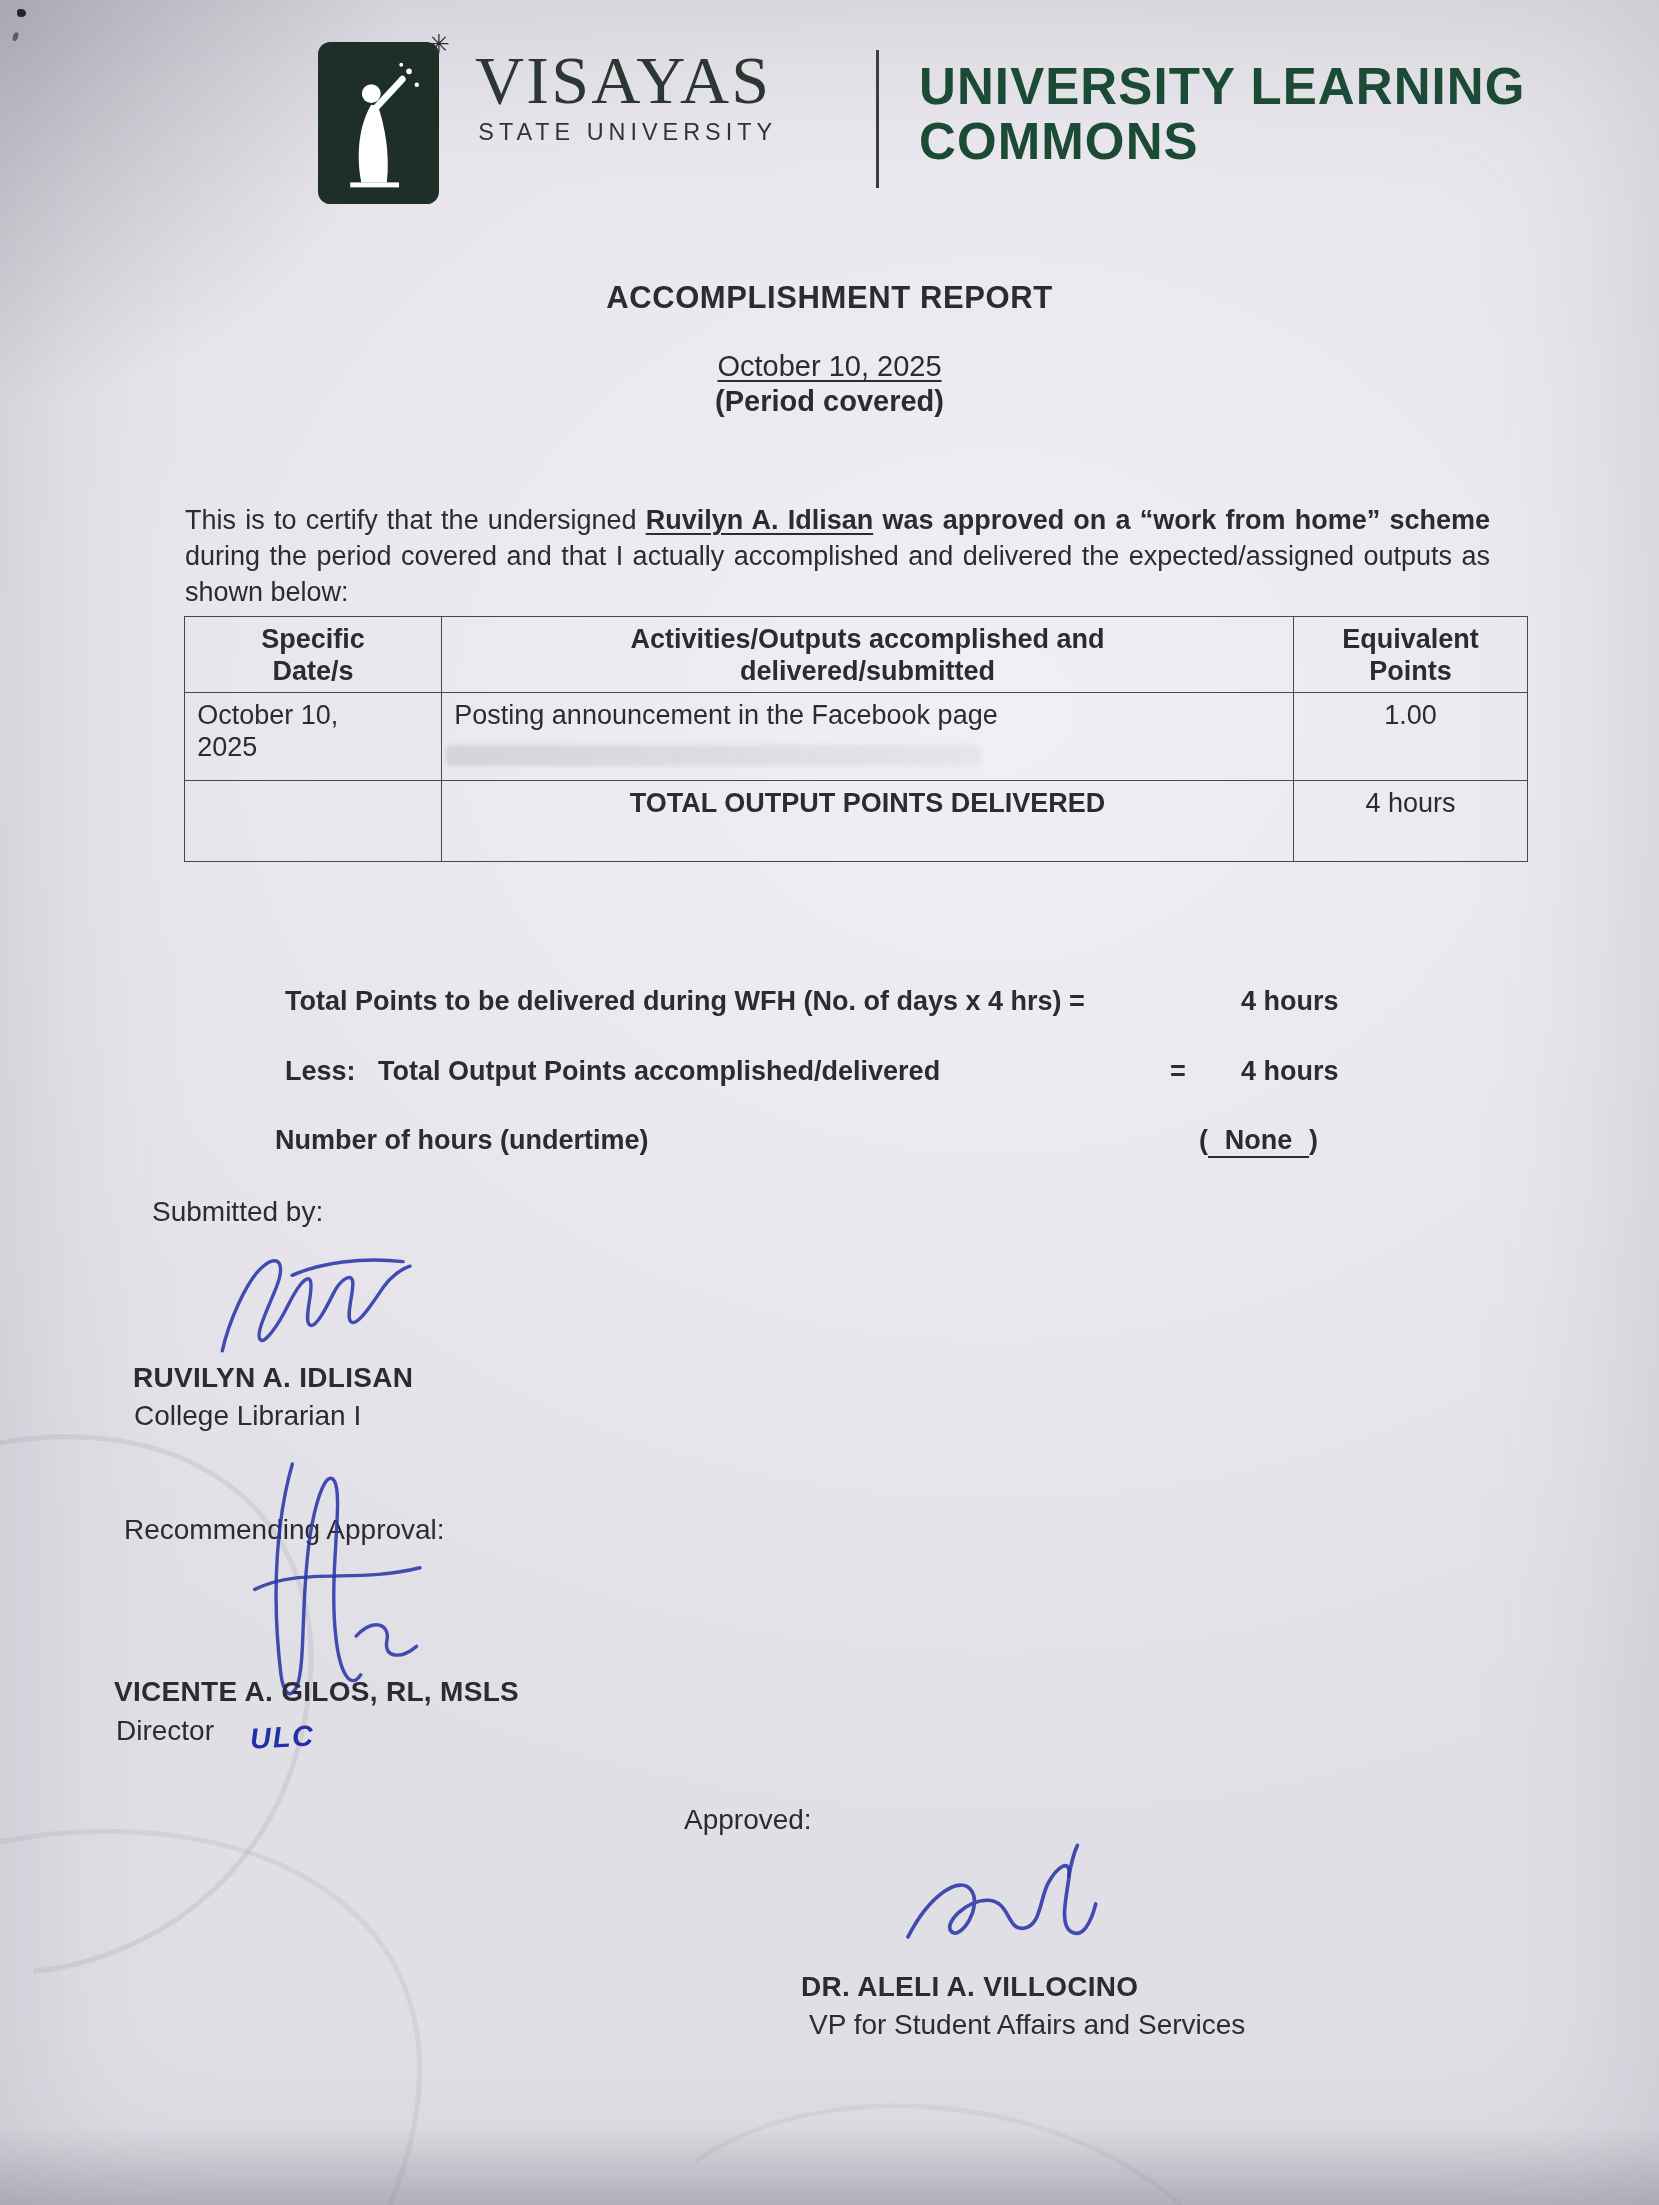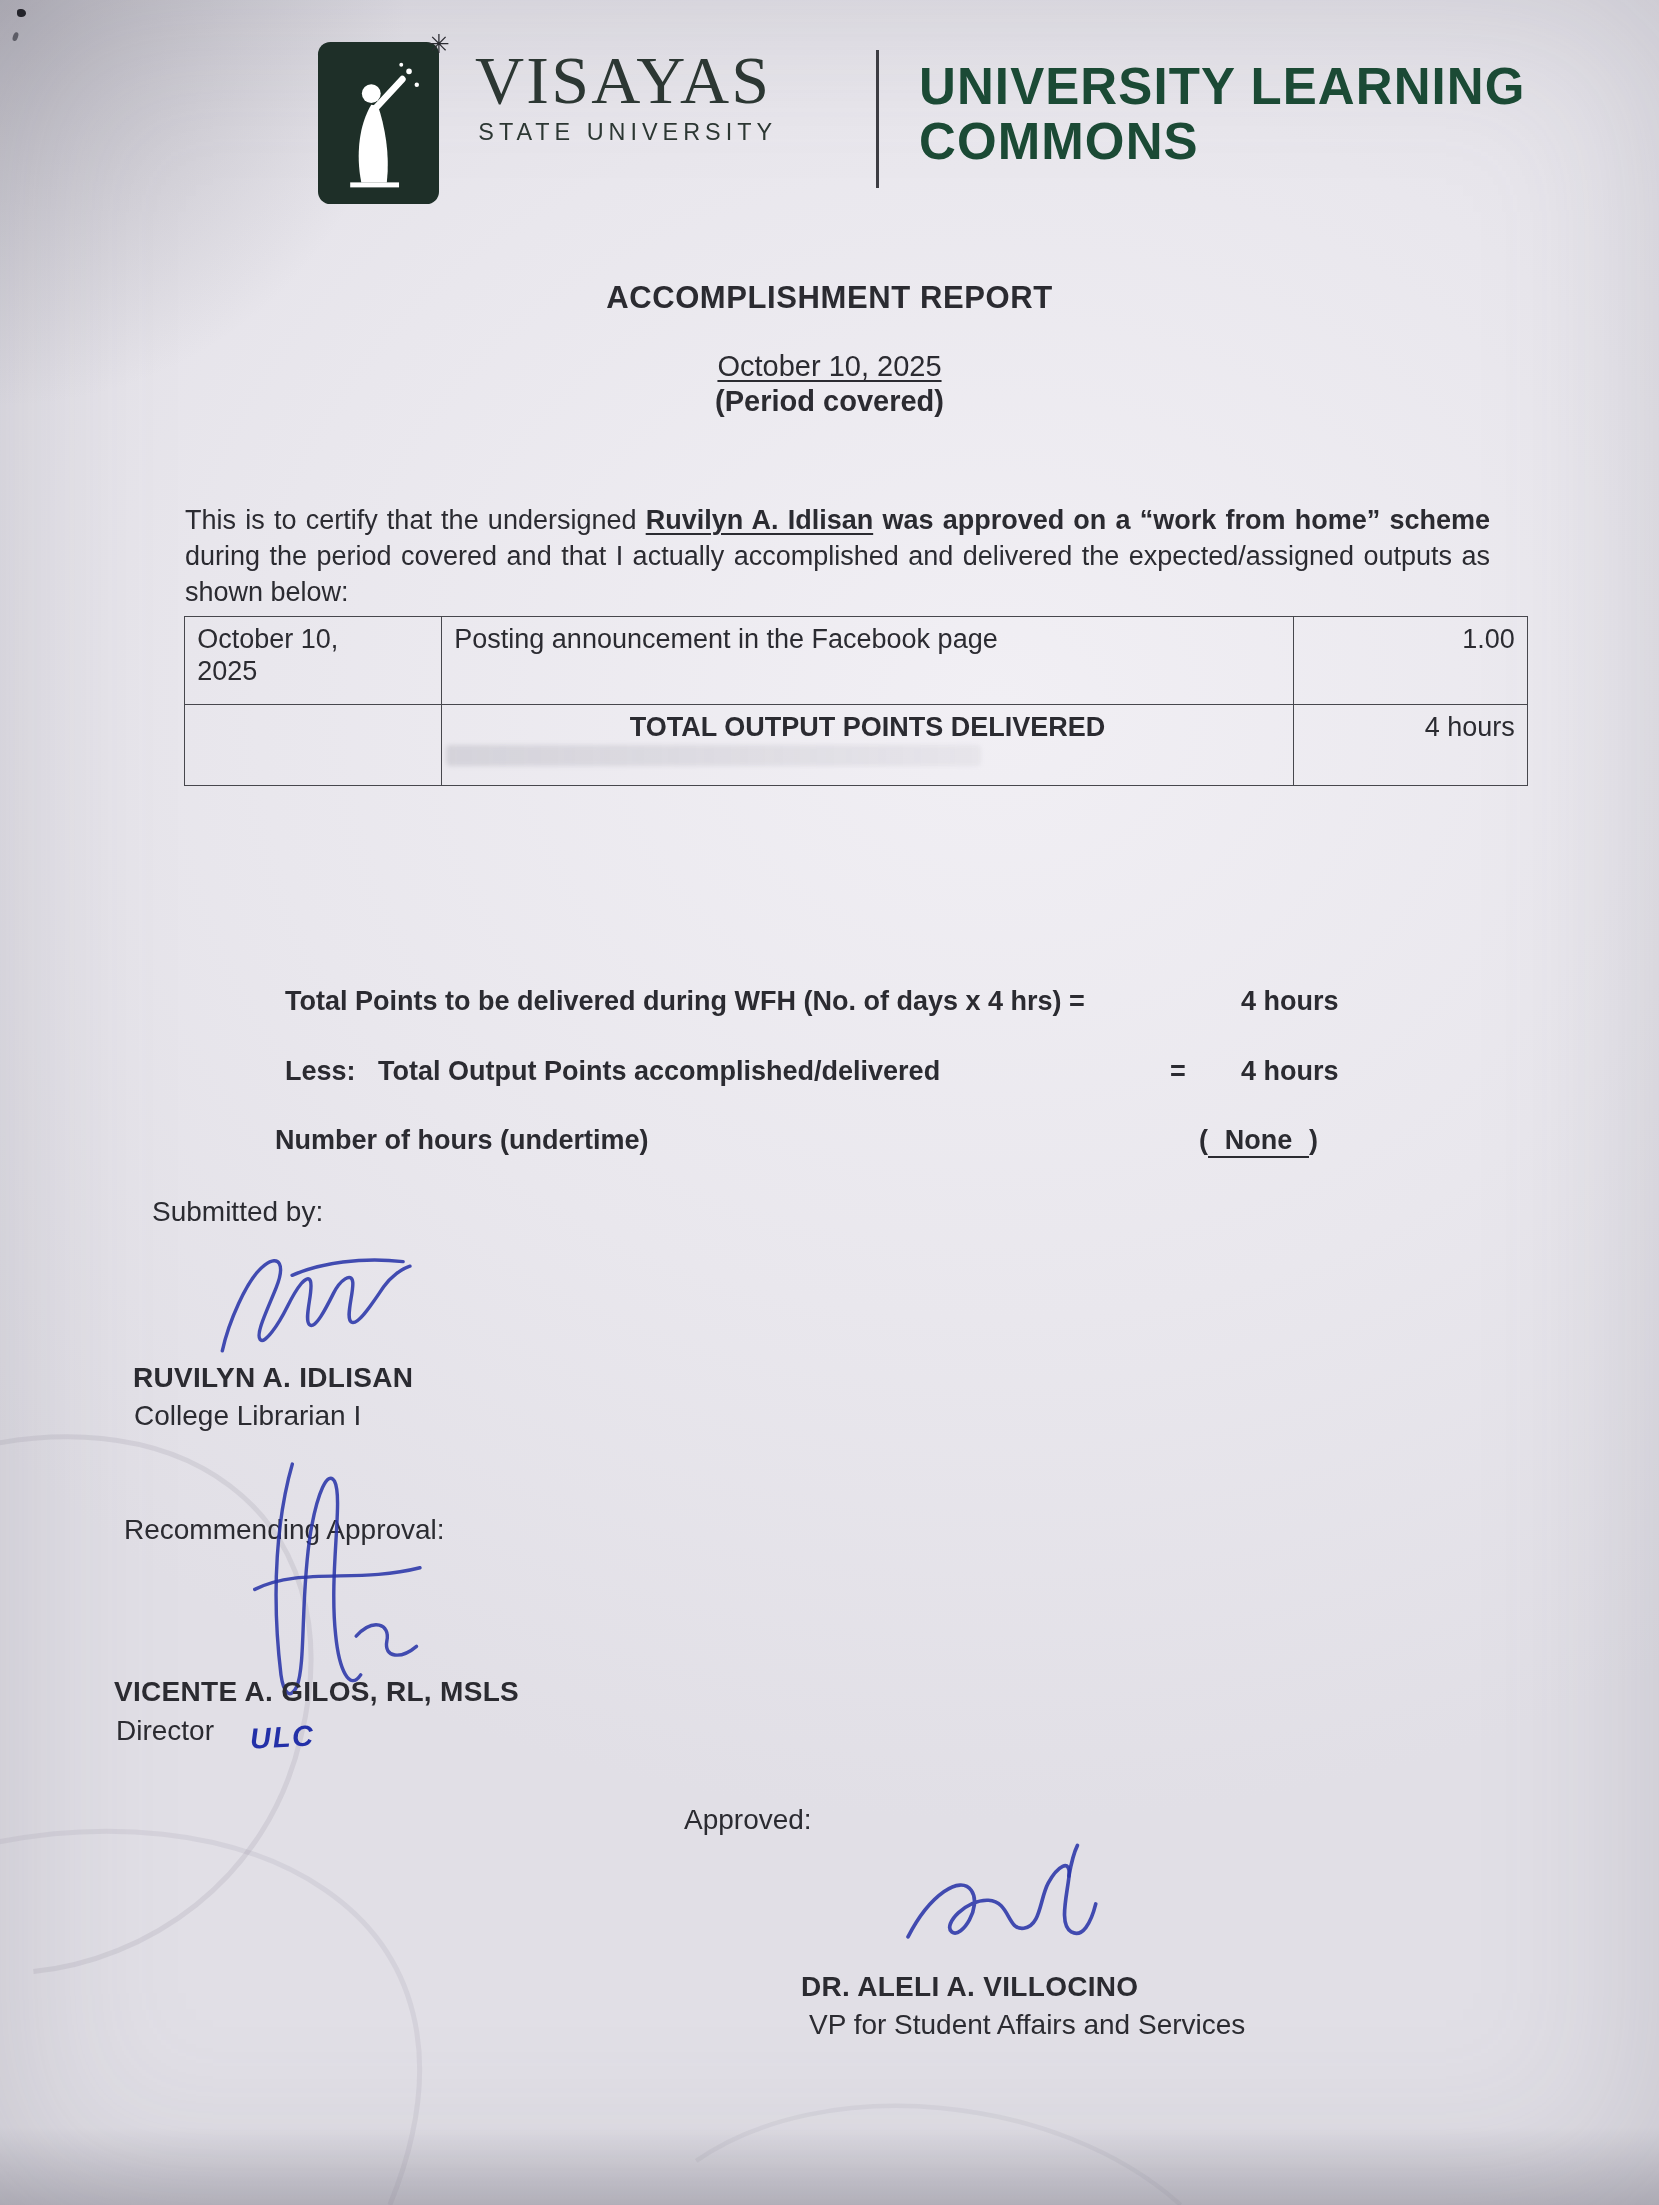--- a/index.html
+++ b/index.html
@@ -47,21 +47,21 @@
   .intro{left:185px;top:475px;width:1305px;font-size:27px;line-height:36px;text-align:justify;}
   
   table.report{border-collapse:collapse;position:absolute;left:184px;top:616px;table-layout:fixed;}
   table.report th, table.report td{
     border:1.7px solid #47474d;font-size:27px;vertical-align:top;
     white-space:pre-line;padding:5.6px 12.3px;line-height:32px;}
   table.report th{font-weight:bold;text-align:center;}
   .col-date{width:257px;}
   .col-act{width:852px;}
   .col-pts{width:234px;}
-  .cell-pts{text-align:right;}
+  .cell-pts{text-align:center;}
   .cell-total{font-weight:bold;text-align:center;}
   tr.hdr{height:75px;} tr.r1{height:88px;} tr.r2{height:76px;} tr.r3{height:81px;}
   
   .sum{font-size:27px;font-weight:bold;white-space:pre;}
   .none-underline{border-bottom:2.2px solid #2b2b31;padding:0 16.7px;display:inline-block;}
   
   .lbl{font-size:28px;}
   .sig-name{font-size:28px;font-weight:bold;letter-spacing:0.3px;}
   .sig-title{font-size:28px;}
   .ink{stroke:#2a35a8;stroke-width:6;fill:none;stroke-linecap:round;stroke-linejoin:round;opacity:0.88;}
@@ -119,20 +119,28 @@
 
   <p class="abs intro"><span>This is to certify that the undersigned </span><span class="b u">Ruvilyn A. Idlisan</span><span class="b"> was approved on a “work from home” scheme</span><span> during the period covered and that I actually accomplished and delivered the expected/assigned outputs as shown below:</span></p>
 
   <table class="report">
     <colgroup>
         <col class="col-date">
         <col class="col-act">
         <col class="col-pts">
       </colgroup>
     <tbody>
+        <tr class="hdr">
+      <th>Specific
+Date/s</th>
+      <th>Activities/Outputs accomplished and
+delivered/submitted</th>
+      <th>Equivalent
+Points</th>
+    </tr>
     <tr class="r1">
       <td>October 10,
 2025</td>
       <td>Posting announcement in the Facebook page</td>
       <td class="cell-pts">1.00</td>
     </tr>
     <tr class="r3">
       <td></td>
       <td class="cell-total">TOTAL OUTPUT POINTS DELIVERED</td>
       <td class="cell-pts">4 hours</td>

